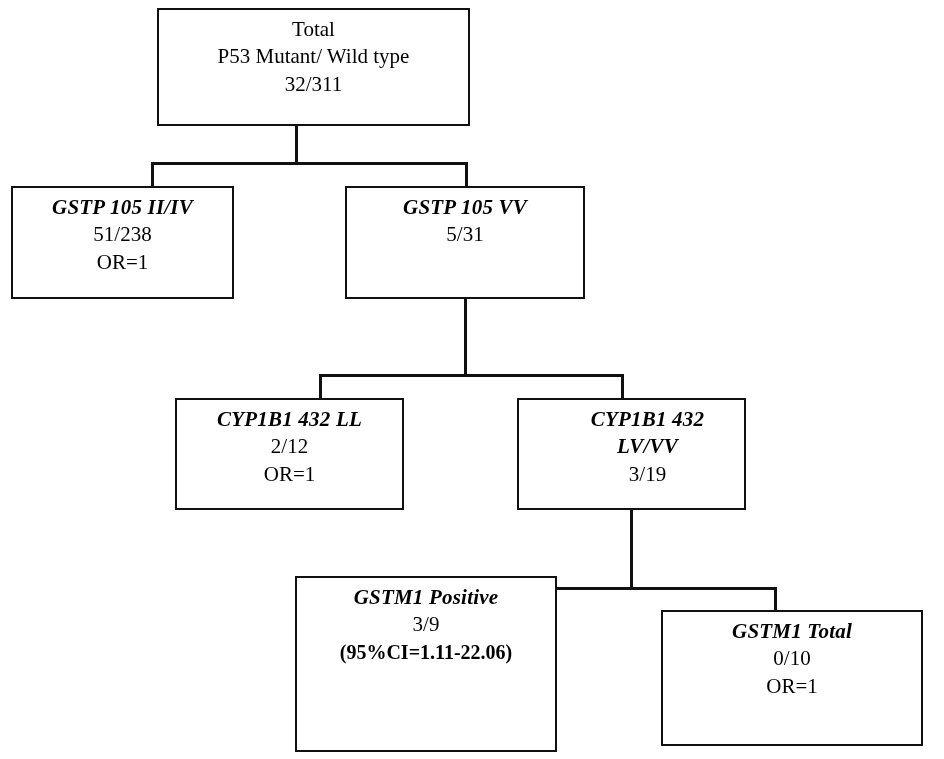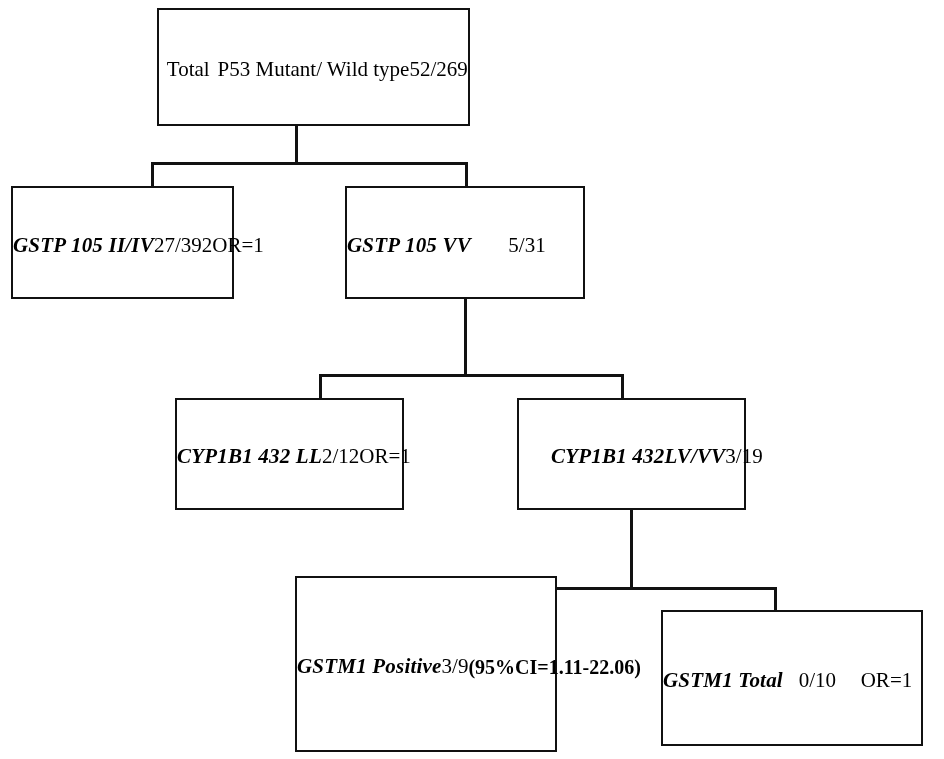--- a/index.html
+++ b/index.html
@@ -15,21 +15,21 @@
     background: #ffffff;
     overflow: hidden;
     font-family: "Liberation Serif", "DejaVu Serif", serif;
   }
   .node {
     position: absolute;
     box-sizing: border-box;
     border: 2px solid #111111;
     background: #ffffff;
     display: flex;
-    flex-direction: row;
+    flex-direction: column;
     align-items: center;
     padding-top: 6px;
     color: #000000;
   }
   .node .line {
     display: block;
     width: 100%;
     text-align: center;
     line-height: 1.30;
     white-space: nowrap;
@@ -64,31 +64,31 @@
   .conn.h { height: 3px; }
 </style>
 </head>
 <body>
 
 <div id="canvas">
 
   <div class="node" style="left:157px; top:8px; width:313px; height:118px;">
     <span class="line title-plain">Total</span>
     <span class="line title-plain">P53 Mutant/ Wild type</span>
-    <span class="line stat">52/269</span>
+    <span class="line stat">32/311</span>
   </div>
 
   <div class="conn v" style="left:295px; top:125px; width:3px; height:39px;"></div>
   <div class="conn h" style="left:151px; top:162px; width:317px; height:3px;"></div>
   <div class="conn v" style="left:151px; top:162px; width:3px; height:26px;"></div>
   <div class="conn v" style="left:465px; top:162px; width:3px; height:26px;"></div>
 
   <div class="node" style="left:11px; top:186px; width:223px; height:113px;">
     <span class="line title">GSTP 105 II/IV</span>
-    <span class="line stat">27/392</span>
+    <span class="line stat">51/238</span>
     <span class="line stat">OR=1</span>
   </div>
 
   <div class="node" style="left:345px; top:186px; width:240px; height:113px;">
     <span class="line title">GSTP 105 VV</span>
     <span class="line stat">5/31</span>
   </div>
 
   <div class="conn v" style="left:464px; top:299px; width:3px; height:77px;"></div>
   <div class="conn h" style="left:319px; top:374px; width:305px; height:3px;"></div>

